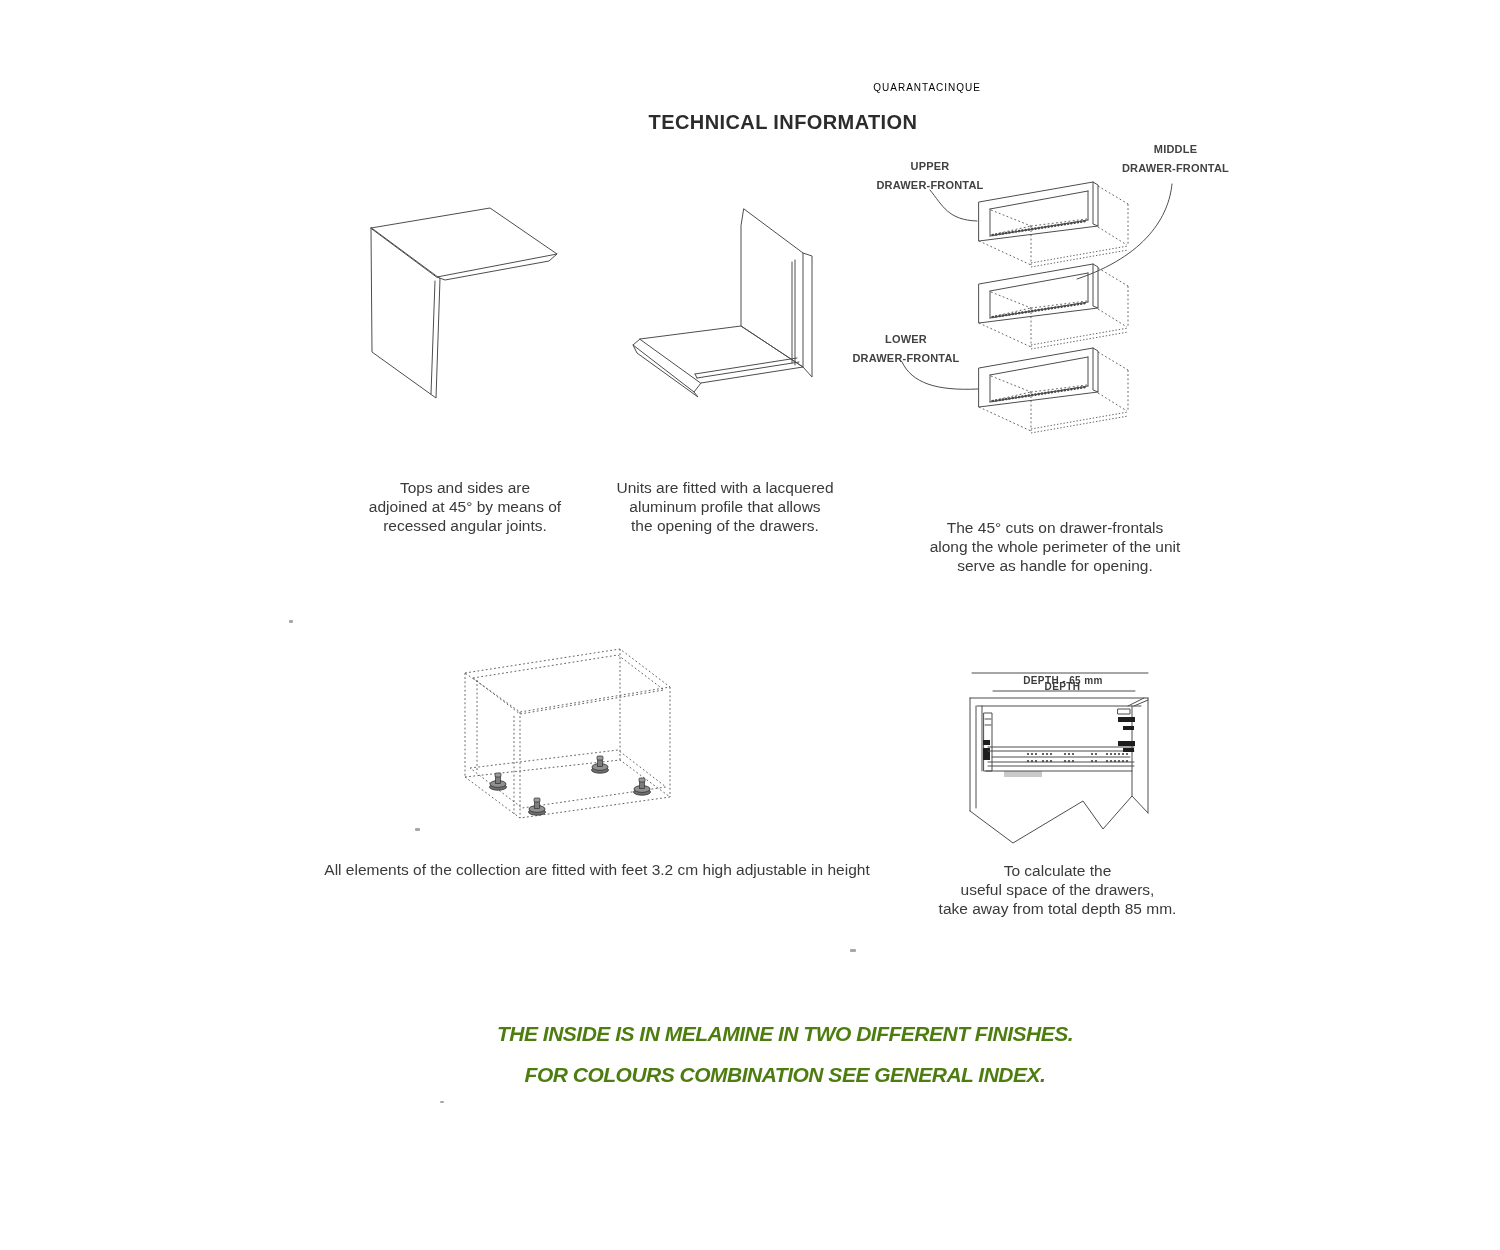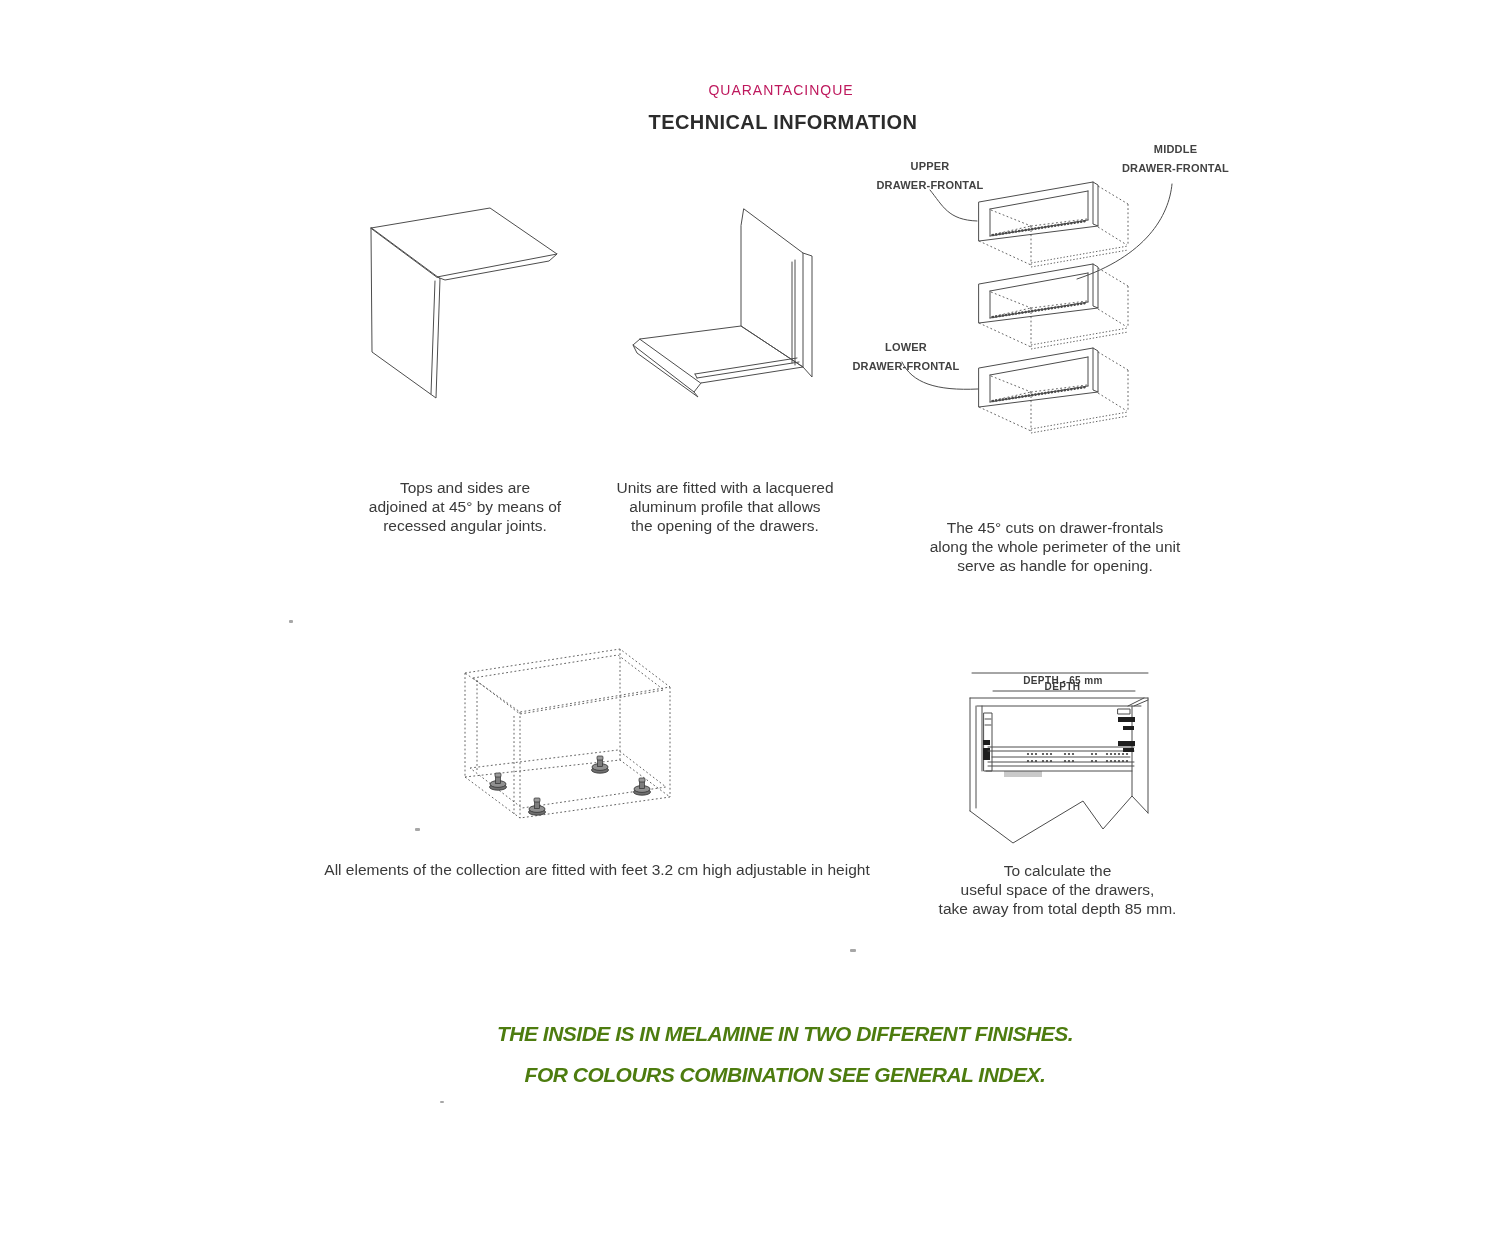--- a/index.html
+++ b/index.html
@@ -1,19 +1,19 @@
 <!DOCTYPE html>
 <html><head>
 <meta charset="utf-8">
 <style>
   html,body{margin:0;padding:0;background:#ffffff;}
   .page{position:relative;width:1500px;height:1250px;background:#ffffff;overflow:hidden;
         font-family:"Liberation Sans","DejaVu Sans",sans-serif;color:#3a3a3a;}
   .abs{position:absolute;}
-  .brand{font-size:14px;letter-spacing:1px;color:#be185d;text-align:center;}
+  .brand{font-size:10px;letter-spacing:1px;color:#000000;text-align:right;}
   .title{font-size:20px;font-weight:bold;letter-spacing:.4px;color:#2c2c2c;text-align:center;}
   .caption{font-size:15.5px;line-height:19px;color:#3a3a3a;text-align:center;white-space:pre-line;}
   .fig-label{font-size:11px;line-height:19px;font-weight:bold;letter-spacing:.2px;color:#424242;
              text-align:center;white-space:pre-line;}
   .dim-label{font-size:10px;font-weight:bold;letter-spacing:.4px;color:#3c3c3c;text-align:center;}
   .footer-note{font-size:21px;font-weight:bold;font-style:italic;letter-spacing:-0.5px;line-height:41px;
                color:#4d7c0f;text-align:center;white-space:pre-line;}
   .speck{background:#8a8a8a;opacity:.75;border-radius:1px;}
   svg{display:block;}
   .ln{stroke:#4d4d4d;stroke-width:1;fill:none;stroke-linejoin:round;stroke-linecap:round;}
@@ -84,21 +84,21 @@
 
     <path class="ln" d="M80,50 C93,66 98,80 127,81"></path>
     <path class="ln" d="M322,44 C319,76 296,116 227,139"></path>
     <path class="ln" d="M52,222 C62,243 86,251 128,249"></path>
   </svg>
 
   <div class="abs fig-label" style="left:855px;top:157px;width:150px;">UPPER
 DRAWER-FRONTAL</div>
   <div class="abs fig-label" style="left:1098px;top:140px;width:155px;">MIDDLE
 DRAWER-FRONTAL</div>
-  <div class="abs fig-label" style="left:831px;top:330px;width:150px;margin-top:8px;">LOWER
+  <div class="abs fig-label" style="left:831px;top:330px;width:150px;">LOWER
 DRAWER-FRONTAL</div>
 
   <div class="abs caption" style="left:330px;top:478px;width:270px;">Tops and sides are
 adjoined at 45° by means of
 recessed angular joints.</div>
   <div class="abs caption" style="left:585px;top:478px;width:280px;">Units are fitted with a lacquered
 aluminum profile that allows
 the opening of the drawers.</div>
   <div class="abs caption" style="left:885px;top:478px;width:340px;margin-top:40px;">The 45° cuts on drawer-frontals
 along the whole perimeter of the unit

